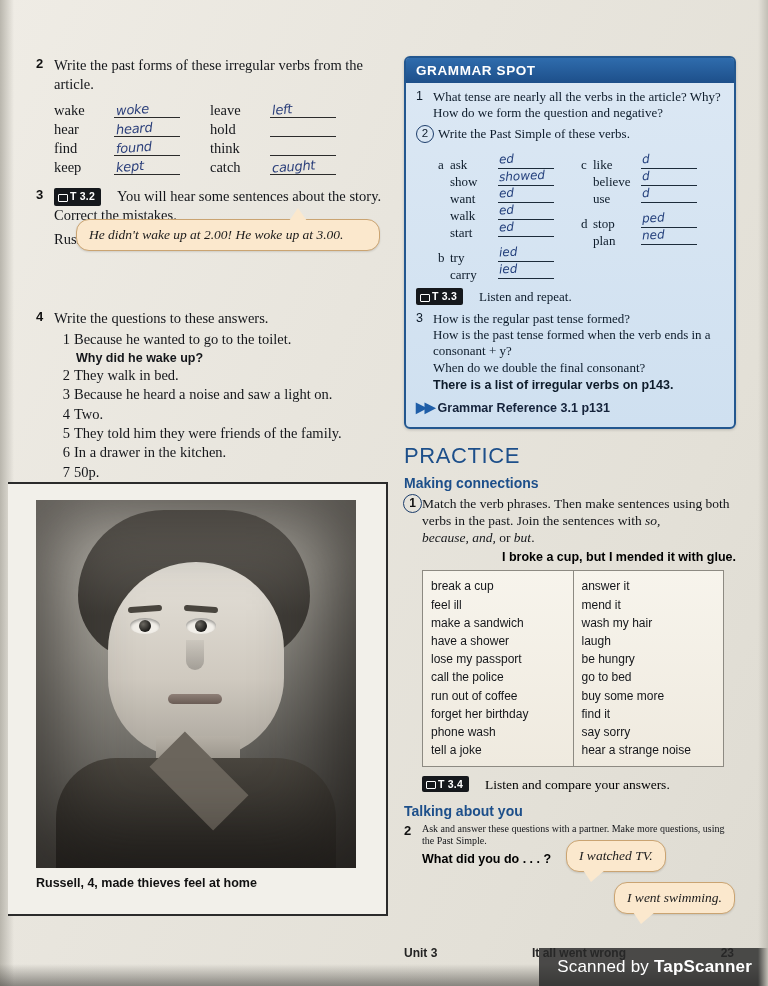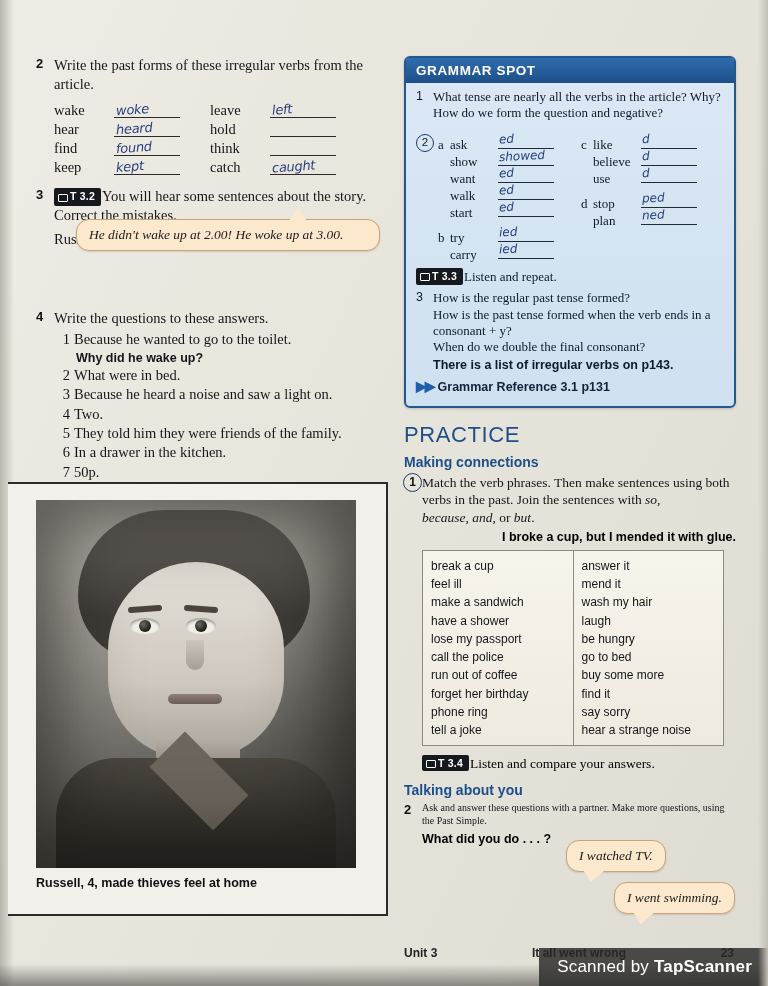--- a/index.html
+++ b/index.html
@@ -115,21 +115,21 @@
     display: inline-block;
     background: #15181c;
     color: #fff;
     font-family: "Liberation Sans", sans-serif;
     font-weight: bold;
     font-size: 10.5px;
     padding: 2px 6px 2px 16px;
     border-radius: 2px;
     position: relative;
     vertical-align: 1px;
-    margin-right: 1px;
+    margin-right: 16px;
     letter-spacing: 0.2px;
   }
   .tape:before {
     content: "";
     position: absolute;
     left: 4px; top: 50%;
     width: 8px; height: 6px;
     margin-top: -3px;
     border: 1px solid #fff;
     border-radius: 1px;
@@ -542,21 +542,21 @@
       <span>He didn't wake up at 2.00! He woke up at 3.00.</span>
       <span class="tail" style="left:212px; top:-12px; border-left:9px solid transparent; border-right:9px solid transparent; border-bottom:13px solid #fbe8cd;"></span>
       <span class="tail" style="left:212px; top:-14px; border-left:10px solid transparent; border-right:10px solid transparent; border-bottom:14px solid #caa472; z-index:-1;"></span>
     </div>
 
     <div class="ex" style="margin-top:60px;">
       <span class="ex-num">4</span>
       <div class="ex-body">Write the questions to these answers.</div>
       <ul class="ans-list">
         <li><span class="n">1</span><span>Because he wanted to go to the toilet.</span><span class="ans-sub">Why did he wake up?</span></li>
-        <li><span class="n">2</span><span>What were in bed.</span></li>
+        <li><span class="n">2</span><span>They walk in bed.</span></li>
         <li><span class="n">3</span><span>Because he heard a noise and saw a light on.</span></li>
         <li><span class="n">4</span><span>Two.</span></li>
         <li><span class="n">5</span><span>They told him they were friends of the family.</span></li>
         <li><span class="n">6</span><span>In a drawer in the kitchen.</span></li>
         <li><span class="n">7</span><span>50p.</span></li>
         <li><span class="n">8</span><span>At 4 a.m.</span></li>
         <li><span class="n">9</span><span>The next day.</span> <i>(When … find out about … ?)</i></li>
         <li><span class="n">10</span><span>Last week.</span></li>
       </ul>
     </div>
@@ -588,20 +588,21 @@
       <div class="gs-body">
 
         <div class="gs-item">
           <span class="n">1</span>
           <div>What tense are nearly all the verbs in the article? Why?</div>
           <div>How do we form the question and negative?</div>
         </div>
 
         <div class="gs-item" style="padding-left:22px;">
           <span class="n" style="top:-1px;"><span class="circled">2</span></span>
+          <div>Write the Past Simple of these verbs.</div>
 
           <div class="gs-grid">
             <div class="gs-col">
               <div class="gs-row"><span class="lbl">a</span><span class="w">ask</span><span class="line"><span class="hand2">ed</span></span></div>
               <div class="gs-row"><span class="lbl"></span><span class="w">show</span><span class="line"><span class="hand2">showed</span></span></div>
               <div class="gs-row"><span class="lbl"></span><span class="w">want</span><span class="line"><span class="hand2">ed</span></span></div>
               <div class="gs-row"><span class="lbl"></span><span class="w">walk</span><span class="line"><span class="hand2">ed</span></span></div>
               <div class="gs-row"><span class="lbl"></span><span class="w">start</span><span class="line"><span class="hand2">ed</span></span></div>
               <div class="gs-row" style="height:8px;"></div>
               <div class="gs-row"><span class="lbl">b</span><span class="w">try</span><span class="line"><span class="hand2">ied</span></span></div>
@@ -650,21 +651,21 @@
       <div class="match-box">
         <div class="match-col left">
           <div>break a cup</div>
           <div>feel ill</div>
           <div>make a sandwich</div>
           <div>have a shower</div>
           <div>lose my passport</div>
           <div>call the police</div>
           <div>run out of coffee</div>
           <div>forget her birthday</div>
-          <div>phone ring</div>
+          <div>phone wash</div>
           <div>tell a joke</div>
         </div>
         <div class="match-col">
           <div>answer it</div>
           <div>mend it</div>
           <div>wash my hair</div>
           <div>laugh</div>
           <div>be hungry</div>
           <div>go to bed</div>
           <div>buy some more</div>

